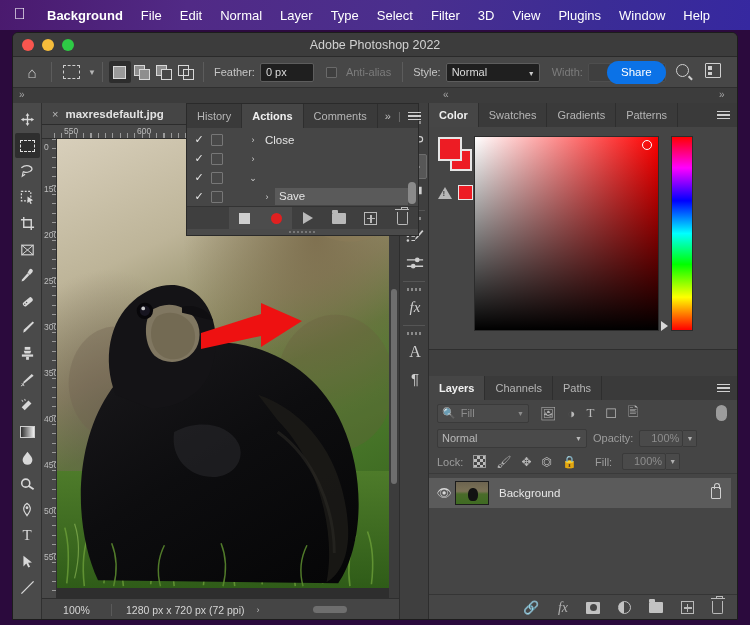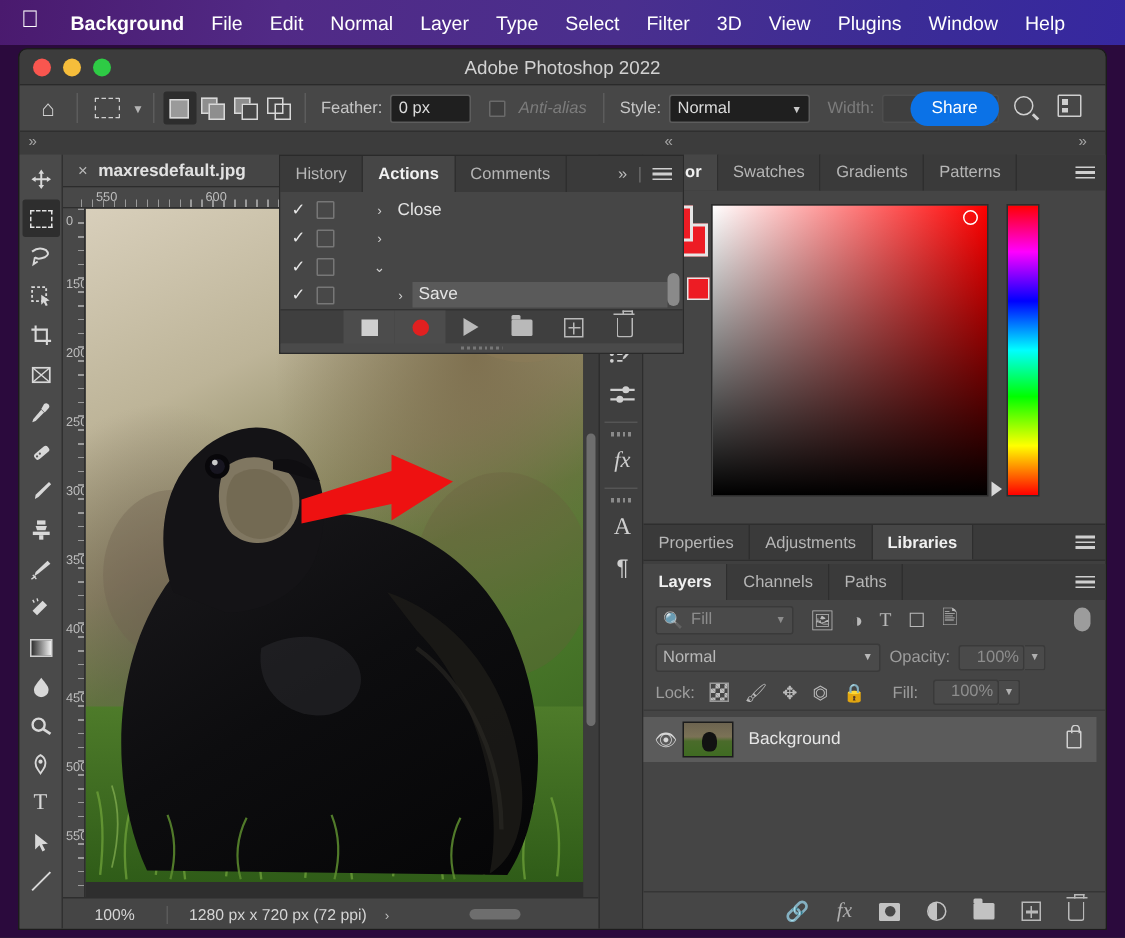--- a/index.html
+++ b/index.html
@@ -178,21 +178,21 @@
     background: #454545; border-top: 1px solid #2e2e2e;
     display: flex; align-items: center; font-size: 10.5px; color: #d5d5d5;
   }
   .statusbar .zoom { width: 70px; text-align:center; border-right:1px solid #5a5a5a; }
   .statusbar .dims { padding-left: 14px; }
   .statusbar .chev { margin-left: 12px; font-size: 9px; color:#bdbdbd; }
   .hscrollpill { position:absolute; right: 52px; width:34px; height:7px; background:#6e6e6e; border-radius:4px; }
 
   
   .actions-panel {
-    position: absolute; left: 144px; top: 0; width: 270px;
+    position: absolute; left: 144px; top: 0; width: 233px;
     background: #464646; border: 1px solid #2a2a2a; z-index: 6;
   }
   .paneltabs {
     display: flex; align-items: stretch; height: 24px; background: #3a3a3a;
     font-size: 11px;
   }
   .ptab {
     padding: 0 10px; display:flex; align-items:center; color: #b6b6b6; background:#3a3a3a;
     border-right: 1px solid #2e2e2e;
   }
@@ -399,21 +399,21 @@
         </div>
       <div class="selmode">
           <div class="sqpair outline">
             <i class="a"></i>
             <i class="b"></i>
           </div>
         </div>
       <div class="ob-sep"></div>
       <div class="lbl">Feather:</div>
       <div class="field w54">0 px</div>
-      <div style="display:flex;align-items:center;margin-left:12px;font-style:italic;">
+      <div style="display:flex;align-items:center;margin-left:12px;">
         <div class="chk"></div>
         <div class="lbl dim">Anti-alias</div>
       </div>
       <div class="ob-sep"></div>
       <div class="lbl">Style:</div>
       <div class="selwrap">
         <div class="field w94">Normal</div>
         <div class="arrow">▼</div>
       </div>
       <div class="lbl dim" style="margin-left:12px;">Width:</div>
@@ -812,34 +812,20 @@
               <div class="webswatch"></div>
             </div>
             <div class="sqpicker">
               <div class="pickmark"></div>
             </div>
             <div class="huebar"></div>
             <div class="huemark"></div>
           </div>
         </div>
 
-        <div>
-          <div class="paneltabs" style="border-bottom:1px solid #2e2e2e;">
-            <div class="ptab">Properties</div>
-            <div class="ptab">Adjustments</div>
-            <div class="ptab active">Libraries</div>
-            <div class="ptabs-right">
-              <span class="hamb">
-                  <span></span>
-                  <span></span>
-                  <span></span>
-                </span>
-            </div>
-          </div>
-        </div>
 
         <div class="layerspanel">
           <div class="paneltabs">
             <div class="ptab active">Layers</div>
             <div class="ptab">Channels</div>
             <div class="ptab">Paths</div>
             <div class="ptabs-right">
               <span class="hamb">
                   <span></span>
                   <span></span>

